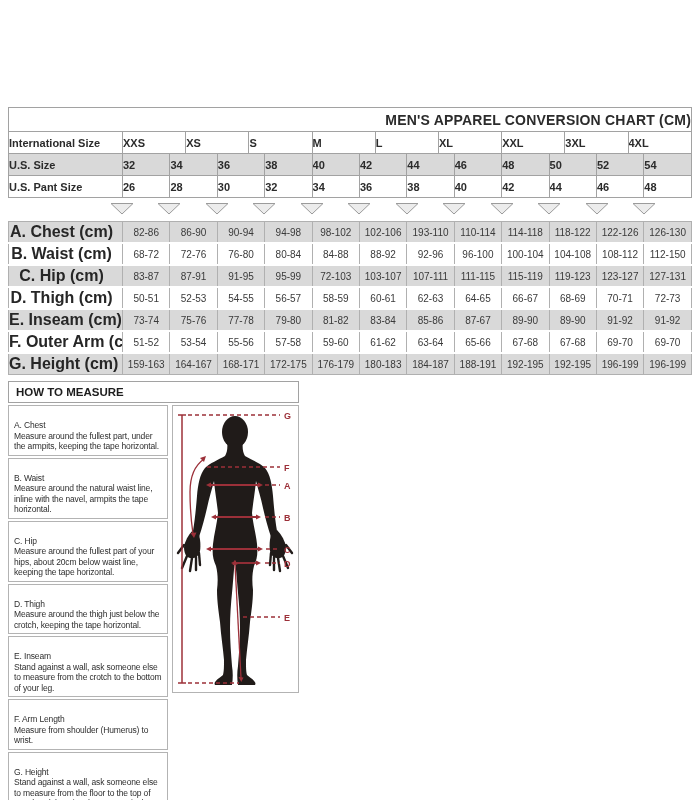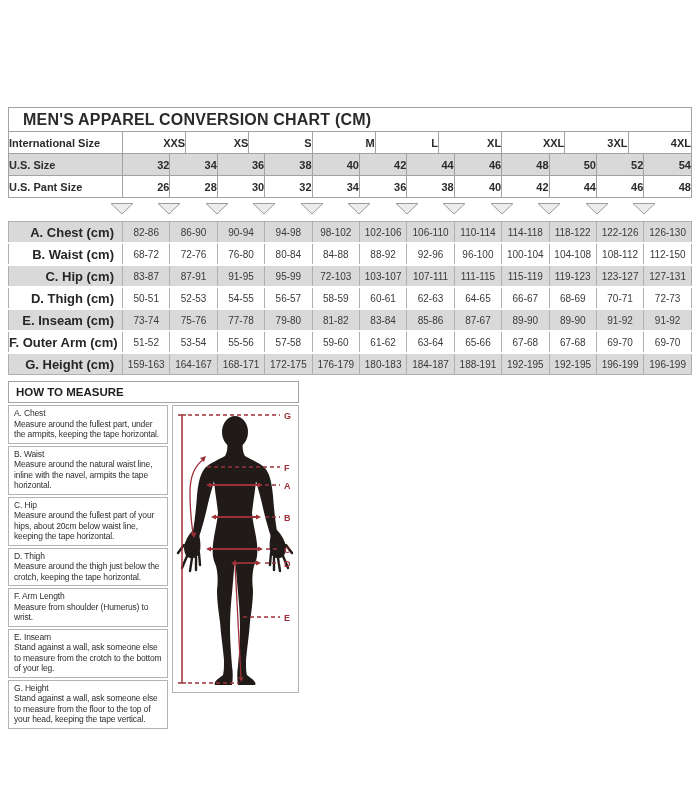--- a/index.html
+++ b/index.html
@@ -5,53 +5,53 @@
   html,body { margin:0; padding:0; background:#fff; }
   .page {
     position:relative; width:700px; height:800px; background:#ffffff;
     font-family:"Liberation Sans","DejaVu Sans",sans-serif; overflow:hidden;
   }
   .chart-area { position:absolute; left:8px; top:107px; width:684px; }
 
   
   table.t1 { width:684px; border-collapse:collapse; table-layout:fixed; }
   table.t1 td {
-    border:1px solid #a2a2a2; text-align:right; font-size:11px; font-weight:bold;
+    border:1px solid #a2a2a2; text-align:left; font-size:11px; font-weight:bold;
     color:#2b2b2b; height:21px; padding:0; overflow:hidden; white-space:nowrap;
   }
   table.t1 td.title-cell {
-    text-align:left; padding-left:14px; font-size:16px; height:23px; letter-spacing:.2px;
+    text-align:right; padding-left:14px; font-size:14px; height:23px; letter-spacing:.2px;
   }
   table.t1 td.lbl { text-align:left; padding-right:8px; }
   tr.gray td, .gray { background:#d9d9d9; }
 
   
   .arrows { display:flex; margin-left:90px; height:15px; margin-top:4px; margin-bottom:4px; }
   .arrow-slot { width:47.5px; display:flex; justify-content:center; align-items:flex-start; }
 
   
   table.t2 { width:684px; border-collapse:collapse; table-layout:fixed; margin-top:1px; }
   table.t2 td {
     border:1px solid #b0b0b0; text-align:center; height:20px; padding:0;
     font-size:10px; color:#3a3a3a; overflow:hidden; white-space:nowrap;
   }
   table.t2 tr + tr td { border-top:2px solid #ffffff; }
-  table.t2 td.lbl { text-align:right; padding-right:8px; font-size:13px; font-weight:bold; color:#262626; }
+  table.t2 td.lbl { text-align:center; padding-right:8px; font-size:16px; font-weight:bold; color:#262626; }
 
   
   .htm { width:291px; margin-top:6px; }
   .htm-header {
     box-sizing:border-box; width:291px; border:1px solid #a2a2a2; background:#fff;
     font-size:11.5px; font-weight:bold; color:#1d1d1d; padding:4px 0 4px 7px; margin-bottom:2px;
   }
   .htm-body { display:flex; align-items:flex-start; }
   .htm-texts { width:160px; flex:none; }
   .htm-item {
     box-sizing:border-box; width:160px; border:1px solid #b3b3b3; background:#fff;
-    margin-bottom:2px; padding:2px 5px 3px; font-size:8.5px; line-height:10.5px;
+    margin-bottom:2px; padding:14px 5px 3px; font-size:8.5px; line-height:10.5px;
     color:#2e2e2e; letter-spacing:-0.15px;
   }
   .htm-item .htm-lbl { display:block; }
   .htm-figure {
     box-sizing:border-box; margin-left:4px; width:127px; height:288px;
     border:1px solid #b3b3b3; background:#fff;
   }
   .htm-figure svg { display:block; }
 
   .meas .dash { stroke-dasharray:4 3; stroke-width:1.3; }
@@ -258,21 +258,21 @@
         </colgroup>
       <tbody id="meas-tbody">
           <tr class="gray">
             <td class="lbl">A. Chest (cm)</td>
             <td colspan="3">82-86</td>
             <td colspan="3">86-90</td>
             <td colspan="3">90-94</td>
             <td colspan="3">94-98</td>
             <td colspan="3">98-102</td>
             <td colspan="3">102-106</td>
-            <td colspan="3">106-110</td>
+            <td colspan="3">193-110</td>
             <td colspan="3">110-114</td>
             <td colspan="3">114-118</td>
             <td colspan="3">118-122</td>
             <td colspan="3">122-126</td>
             <td colspan="3">126-130</td>
           </tr>
           <tr>
             <td class="lbl">B. Waist (cm)</td>
             <td colspan="3">68-72</td>
             <td colspan="3">72-76</td>
@@ -366,22 +366,22 @@
     </table>
 
     <div class="htm">
       <div class="htm-header">HOW TO MEASURE</div>
       <div class="htm-body">
         <div class="htm-texts" id="htm-texts">
             <div class="htm-item gray"><span class="htm-lbl">A. Chest</span><span>Measure around the fullest part, under the armpits, keeping the tape horizontal.</span></div>
             <div class="htm-item"><span class="htm-lbl">B. Waist</span><span>Measure around the natural waist line, inline with the navel, armpits the tape horizontal.</span></div>
             <div class="htm-item gray"><span class="htm-lbl">C. Hip</span><span>Measure around the fullest part of your hips, about 20cm below waist line, keeping the tape horizontal.</span></div>
             <div class="htm-item"><span class="htm-lbl">D. Thigh</span><span>Measure around the thigh just below the crotch, keeping the tape horizontal.</span></div>
+            <div class="htm-item gray"><span class="htm-lbl">E. Inseam</span><span>Stand against a wall, ask someone else to measure from the crotch to the bottom of your leg.</span></div>
             <div class="htm-item"><span class="htm-lbl">F. Arm Length</span><span>Measure from shoulder (Humerus) to wrist.</span></div>
-            <div class="htm-item gray"><span class="htm-lbl">E. Inseam</span><span>Stand against a wall, ask someone else to measure from the crotch to the bottom of your leg.</span></div>
             <div class="htm-item gray"><span class="htm-lbl">G. Height</span><span>Stand against a wall, ask someone else to measure from the floor to the top of your head, keeping the tape vertical.</span></div>
           </div>
         <div class="htm-figure">
           <svg width="125" height="286" viewBox="0 0 125 284">
 
             <g fill="#201b19">
               <ellipse cx="62" cy="25" rx="13" ry="16"></ellipse>
               <path d="M54,33 C55,41 54,46 52,49 C45,53 37,56 32,61 C27,67 25,77 24,89
                        C23,101 22,112 20,124 L26,130 C29,121 32,110 34,101 C36,91 39,82 41,74
                        C42,85 44,96 45,106 C44,117 41,127 40,137 C39,147 40,152 43,159

